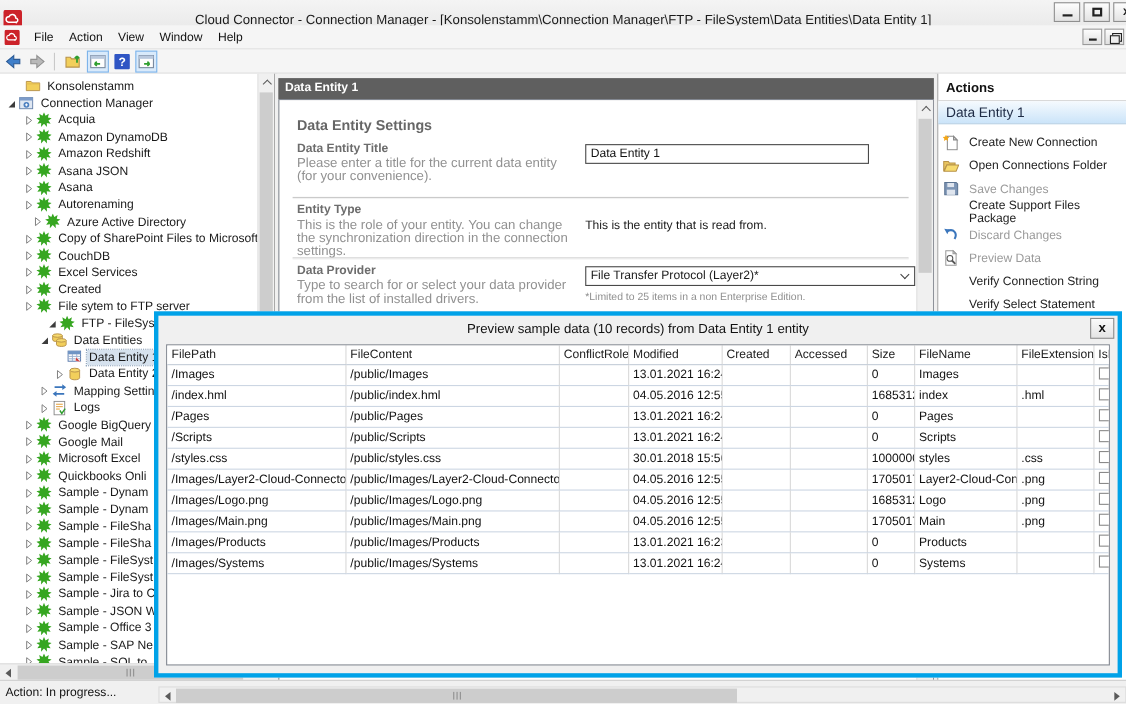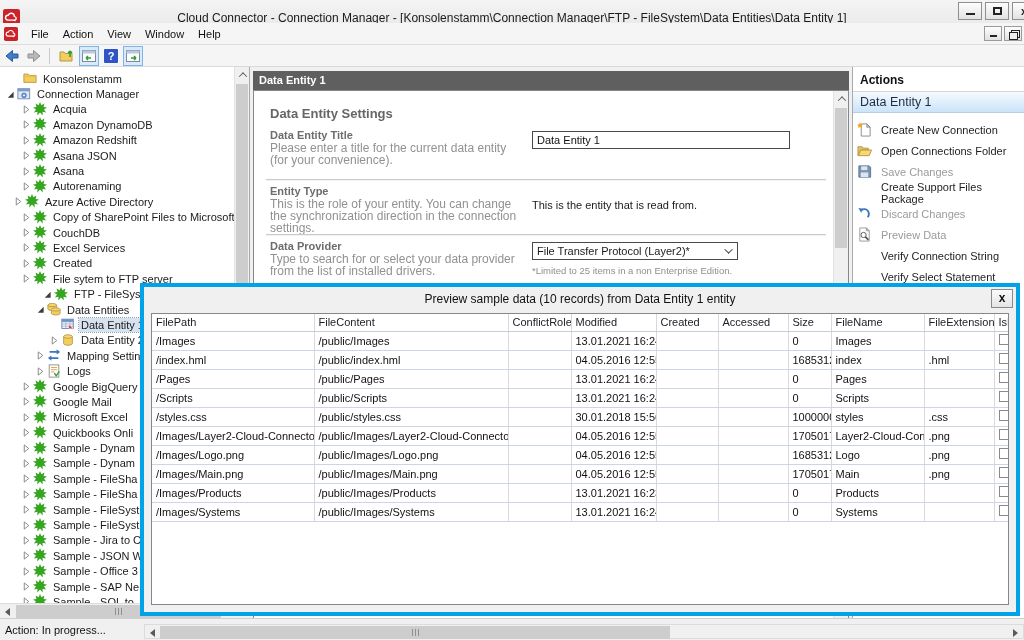--- a/index.html
+++ b/index.html
@@ -70,21 +70,21 @@
     color:#fff; font-weight:bold; line-height:19px; padding-left:6px; }
   .center-body { position:absolute; left:1px; right:1px; top:23px; bottom:0; background:#fff; border:1px solid #828790; }
   .center-body .vscroll { right:0; top:0; bottom:0; }
   .section-title { position:absolute; left:16px; top:15px; font-size:13px; font-weight:bold; color:#666; }
   .f-label { position:absolute; left:16px; font-weight:bold; color:#6d6d6d; }
   .f-desc { position:absolute; left:16px; width:248px; color:#919191; font-size:12px; line-height:12px; }
   .f-input { position:absolute; left:278px; width:258px; height:18px; border:1px solid #494949; background:#fff;
     font-family:"Liberation Sans",sans-serif; font-size:11px; padding:1px 4px; color:#111; }
   .f-divider { position:absolute; left:12px; right:22px; height:0; border-top:1px solid #cacaca; border-bottom:1px solid #f2f2f2; }
   .f-value { position:absolute; left:278px; color:#1a1a1a; }
-  .f-select { position:absolute; left:278px; width:206px; height:18px; border:1px solid #494949; background:#fff;
+  .f-select { position:absolute; left:278px; width:300px; height:18px; border:1px solid #494949; background:#fff;
     display:flex; align-items:center; padding:0 4px; }
   .f-select .sel-text { flex:1; white-space:nowrap; overflow:hidden; }
   .chev-down { width:6px; height:6px; border-left:1.6px solid #444; border-top:1.6px solid #444; transform:rotate(-135deg) translate(2px,0); flex:none; }
   .f-note { position:absolute; left:278px; font-size:9.5px; color:#8f8f8f; }
 
   
   .actions-panel { position:absolute; left:852px; top:67px; width:172px; height:557px; background:#fff; border-left:1px solid #a9a9a9; }
   .actions-header { height:25px; border-bottom:1px solid #d5d5d5; font-weight:bold; font-size:12px; padding:6px 0 0 7px; color:#111; }
   .actions-group { height:21px; background:linear-gradient(#f5fafe,#cbe4f9); border-bottom:1px solid #b5cfe4;
     font-size:12.5px; color:#1e2b45; padding:3px 0 0 7px; }
@@ -285,21 +285,21 @@
           <span class="texp">
             <svg viewBox="0 0 10 10">
               <path d="M2.5 1l5 4-5 4z" fill="#fff" stroke="#808080"></path>
             </svg>
           </span>
           <span class="ticon"><svg viewBox="0 0 16 16">
               <path fill="#36a621" d="M8 0l1.6 3.8L13 1.6l-.9 4L16 6.4l-3.4 2.1 2.3 3.4-4-.7.2 4.1L8 12l-3.1 3.3.2-4.1-4 .7 2.3-3.4L0 6.4l3.9-.8-.9-4 3.4 2.2z"></path>
             </svg></span>
           <span class="tlabel">Autorenaming</span>
         </div>
-        <div class="titem" style="padding-left: 12px;">
+        <div class="titem" style="padding-left: 28px;">
           <span class="texp">
             <svg viewBox="0 0 10 10">
               <path d="M2.5 1l5 4-5 4z" fill="#fff" stroke="#808080"></path>
             </svg>
           </span>
           <span class="ticon"><svg viewBox="0 0 16 16">
               <path fill="#36a621" d="M8 0l1.6 3.8L13 1.6l-.9 4L16 6.4l-3.4 2.1 2.3 3.4-4-.7.2 4.1L8 12l-3.1 3.3.2-4.1-4 .7 2.3-3.4L0 6.4l3.9-.8-.9-4 3.4 2.2z"></path>
             </svg></span>
           <span class="tlabel">Azure Active Directory</span>
         </div>

